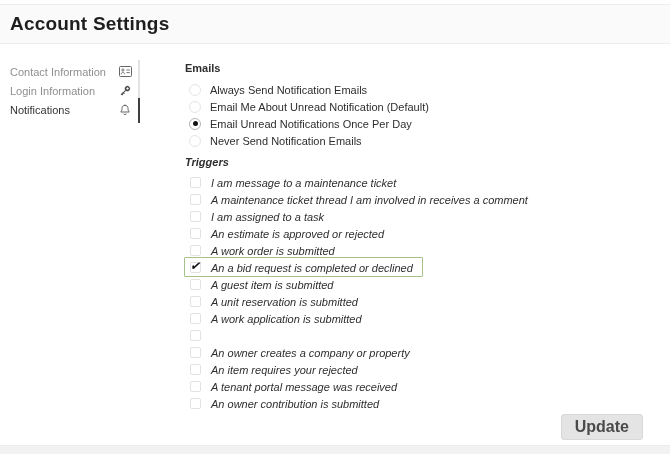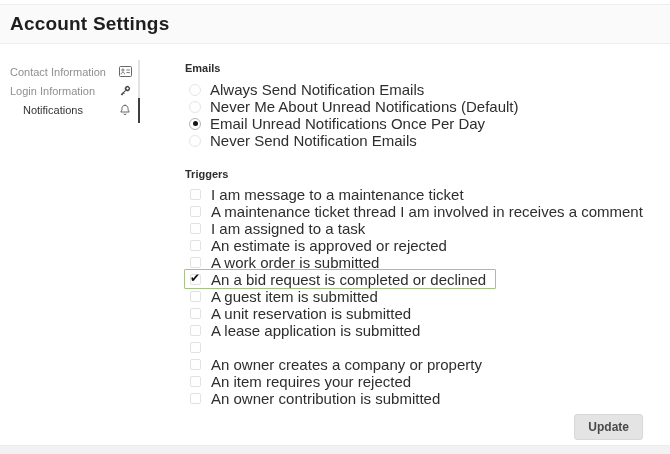--- a/index.html
+++ b/index.html
@@ -44,21 +44,21 @@
     justify-content: space-between;
     align-items: center;
     height: 19px;
     cursor: pointer;
   }
   .side-label {
     font-size: 11px;
     color: #8f8f8f;
     white-space: nowrap;
   }
-  .side-item.active .side-label { color: #333333; margin-left: 13px; }
+  .side-item.active .side-label { color: #333333; }
   .side-icon { display: inline-flex; width: 14px; justify-content: center; }
 
   .side-track {
     position: absolute;
     left: 138px; top: 60px;
     width: 2px; height: 63px;
     background: #e2e2e2;
   }
   .side-thumb {
     position: absolute;
@@ -69,33 +69,33 @@
 
   
   .main { position: absolute; left: 185px; top: 62px; }
   .section-label {
     font-size: 11px;
     font-weight: bold;
     color: #2e2e2e;
     line-height: 13px;
     margin-bottom: 6px;
   }
-  .triggers-section { margin-top: 19px; }
+  .triggers-section { margin-top: 7px; font-style: italic; }
   .triggers-section .section-label { margin-bottom: 5px; }
 
   .opt-row {
     position: relative;
     display: flex;
     align-items: center;
     height: 17px;
     width: max-content;
     cursor: pointer;
   }
   .opt-label {
-    font-size: 15px;
+    font-size: 11px;
     color: #2e2e2e;
     white-space: nowrap;
   }
 
   .radio {
     flex: none;
     width: 12px; height: 12px;
     box-sizing: border-box;
     border: 1px solid #e5e5e5;
     border-radius: 50%;
@@ -141,21 +141,21 @@
   
   .update-btn {
     position: absolute;
     right: 27px; bottom: 14px;
     height: 26px;
     padding: 0 13px;
     background: #e4e4e4;
     border: 1px solid #d8d8d8;
     border-radius: 3px;
     font-family: "Liberation Sans", sans-serif;
-    font-size: 12px;
+    font-size: 16px;
     font-weight: 600;
     color: #4a4a4a;
     cursor: pointer;
   }
 
   .bottom-strip {
     position: absolute;
     left: 0; right: 0; bottom: 0;
     height: 8px;
     background: #f2f2f2;
@@ -215,21 +215,21 @@
 
     <div class="emails-section">
       <div class="section-label">Emails</div>
 
       <div class="opt-row">
         <span class="radio"></span>
         <span class="opt-label">Always Send Notification Emails</span>
       </div>
       <div class="opt-row">
         <span class="radio"></span>
-        <span class="opt-label">Never Me About Unread Notifications (Default)</span>
+        <span class="opt-label">Email Me About Unread Notification (Default)</span>
       </div>
       <div class="opt-row selected">
         <span class="radio"></span>
         <span class="opt-label">Email Unread Notifications Once Per Day</span>
       </div>
       <div class="opt-row">
         <span class="radio"></span>
         <span class="opt-label">Never Send Notification Emails</span>
       </div>
     </div>
@@ -264,35 +264,39 @@
       <div class="opt-row">
         <span class="check"></span>
         <span class="opt-label">A guest item is submitted</span>
       </div>
       <div class="opt-row">
         <span class="check"></span>
         <span class="opt-label">A unit reservation is submitted</span>
       </div>
       <div class="opt-row">
         <span class="check"></span>
-        <span class="opt-label">A lease application is submitted</span>
+        <span class="opt-label">A work application is submitted</span>
       </div>
       <div class="opt-row">
         <span class="check"></span>
       </div>
       <div class="opt-row">
         <span class="check"></span>
         <span class="opt-label">An owner creates a company or property</span>
       </div>
       <div class="opt-row">
         <span class="check"></span>
         <span class="opt-label">An item requires your rejected</span>
       </div>
       <div class="opt-row">
         <span class="check"></span>
+        <span class="opt-label">A tenant portal message was received</span>
+      </div>
+      <div class="opt-row">
+        <span class="check"></span>
         <span class="opt-label">An owner contribution is submitted</span>
       </div>
     </div>
 
   </div>
 
   <button class="update-btn">Update</button>
 
   <div class="bottom-strip"></div>
 

